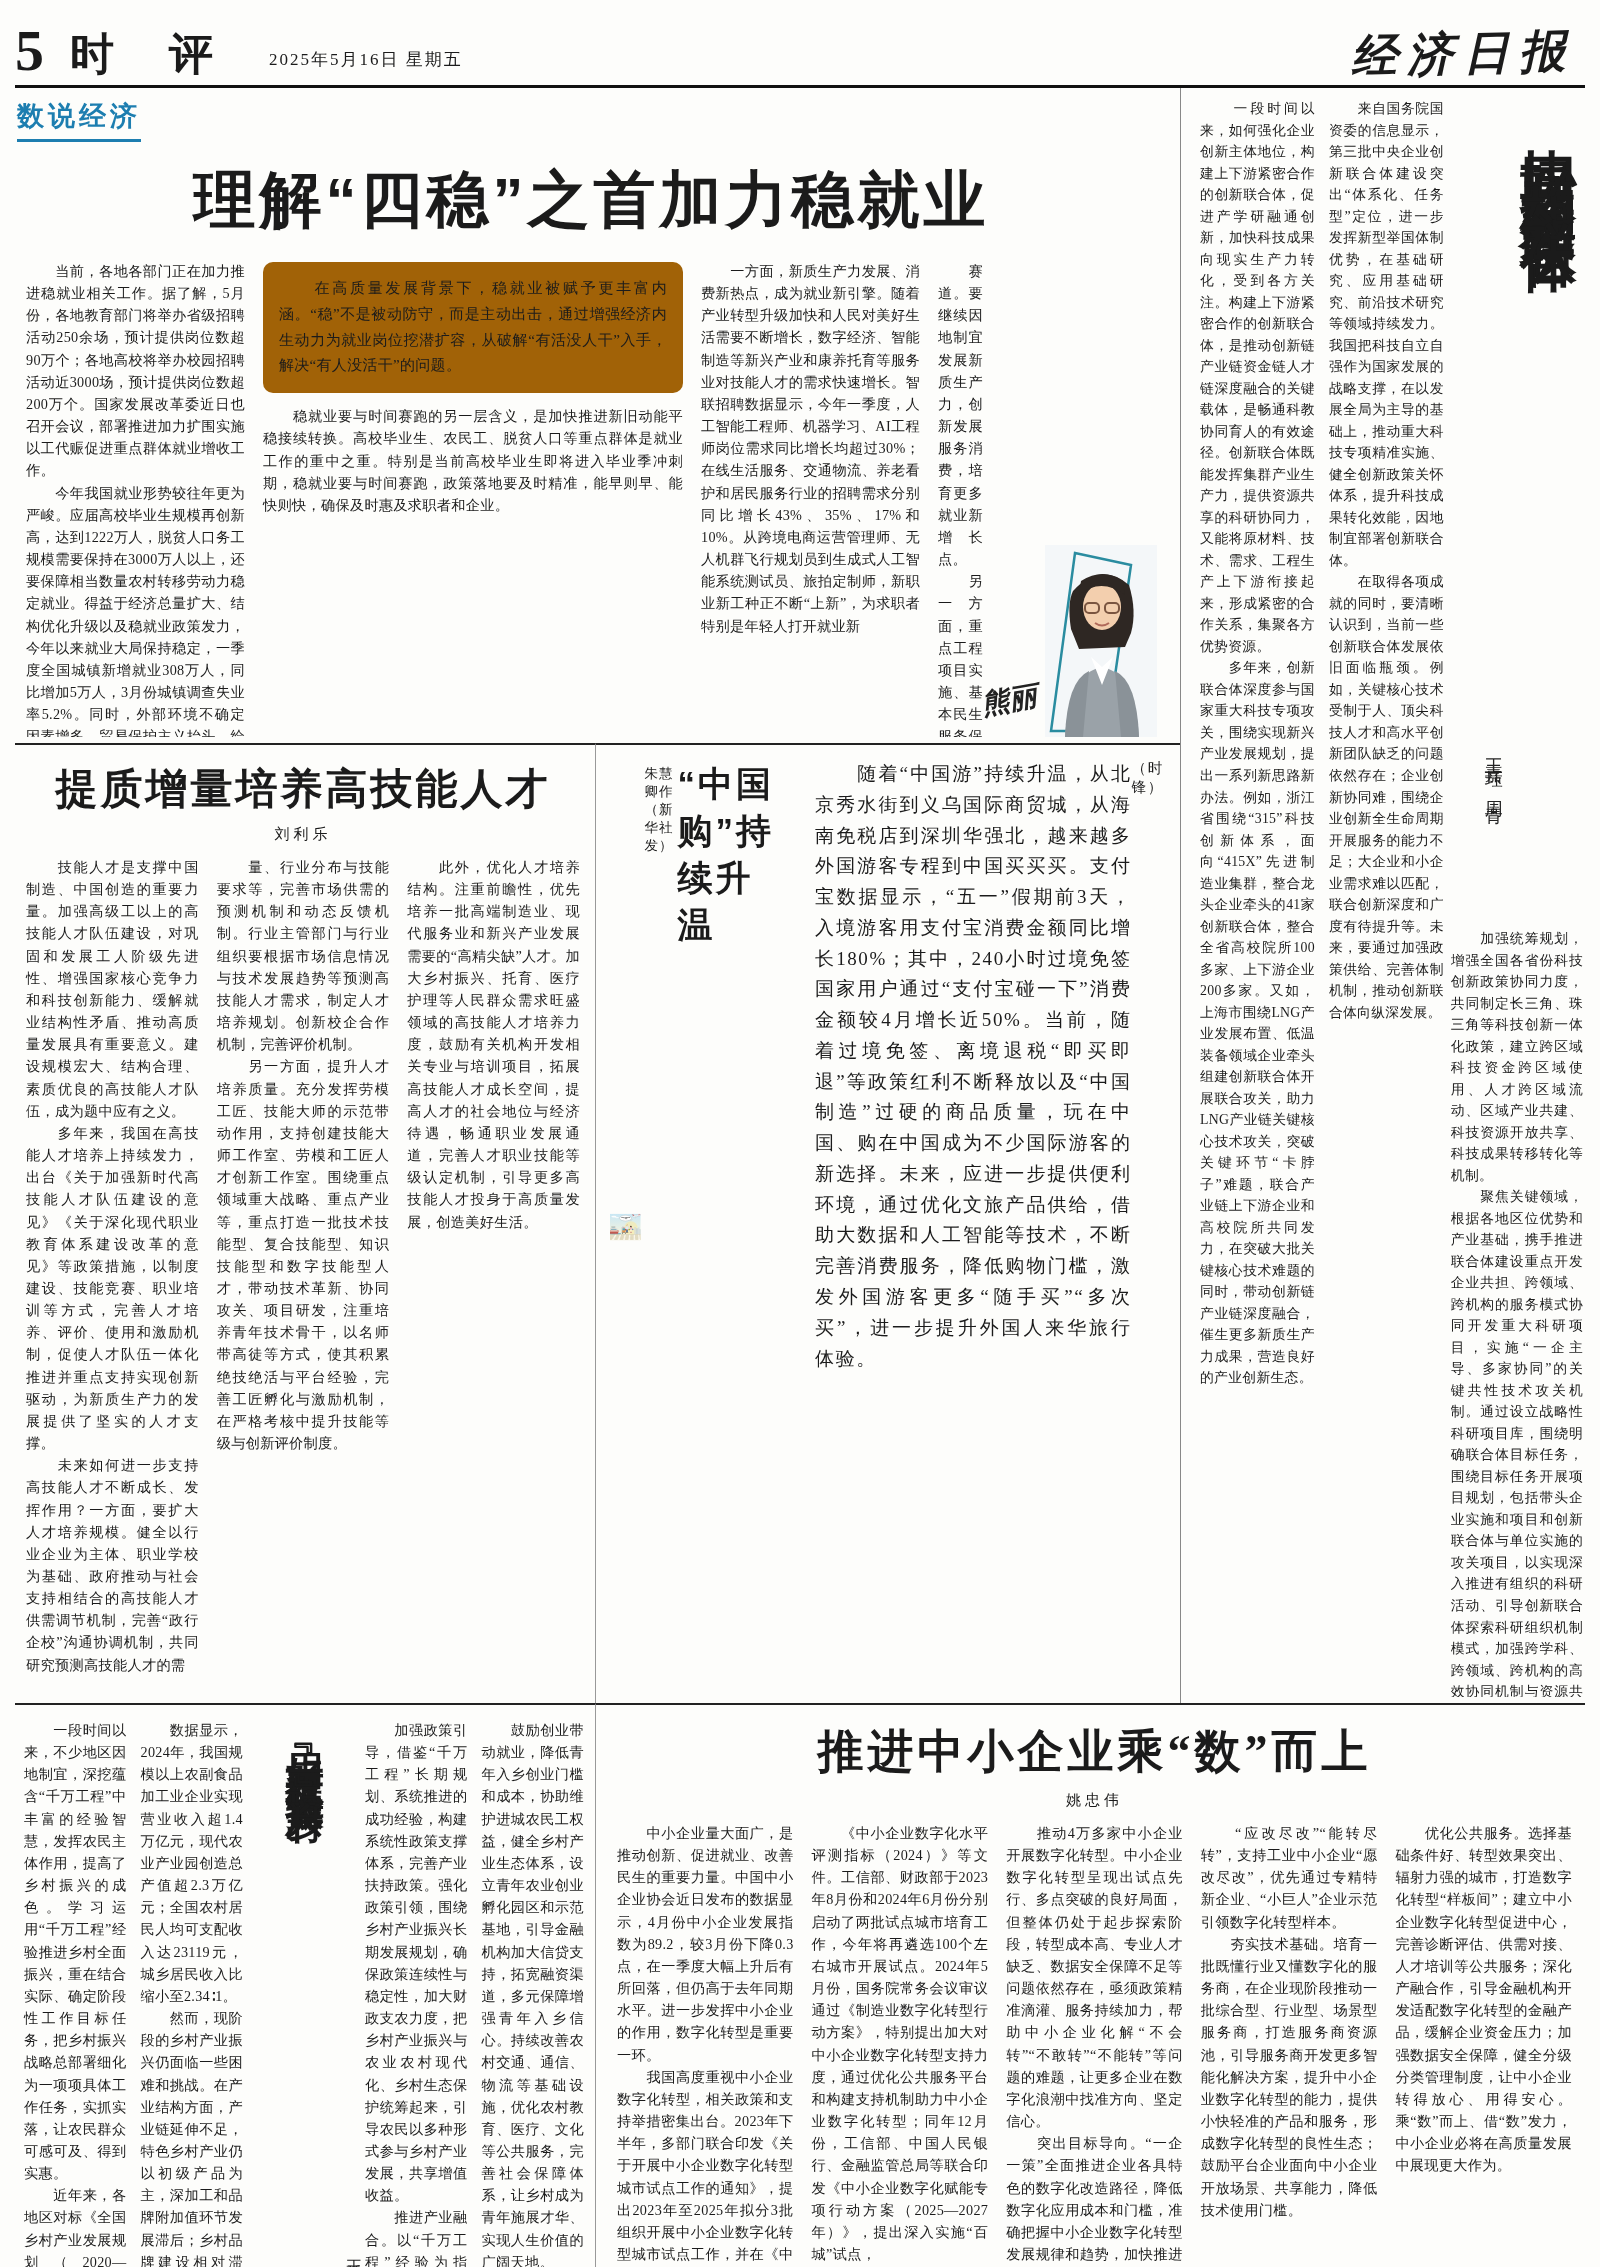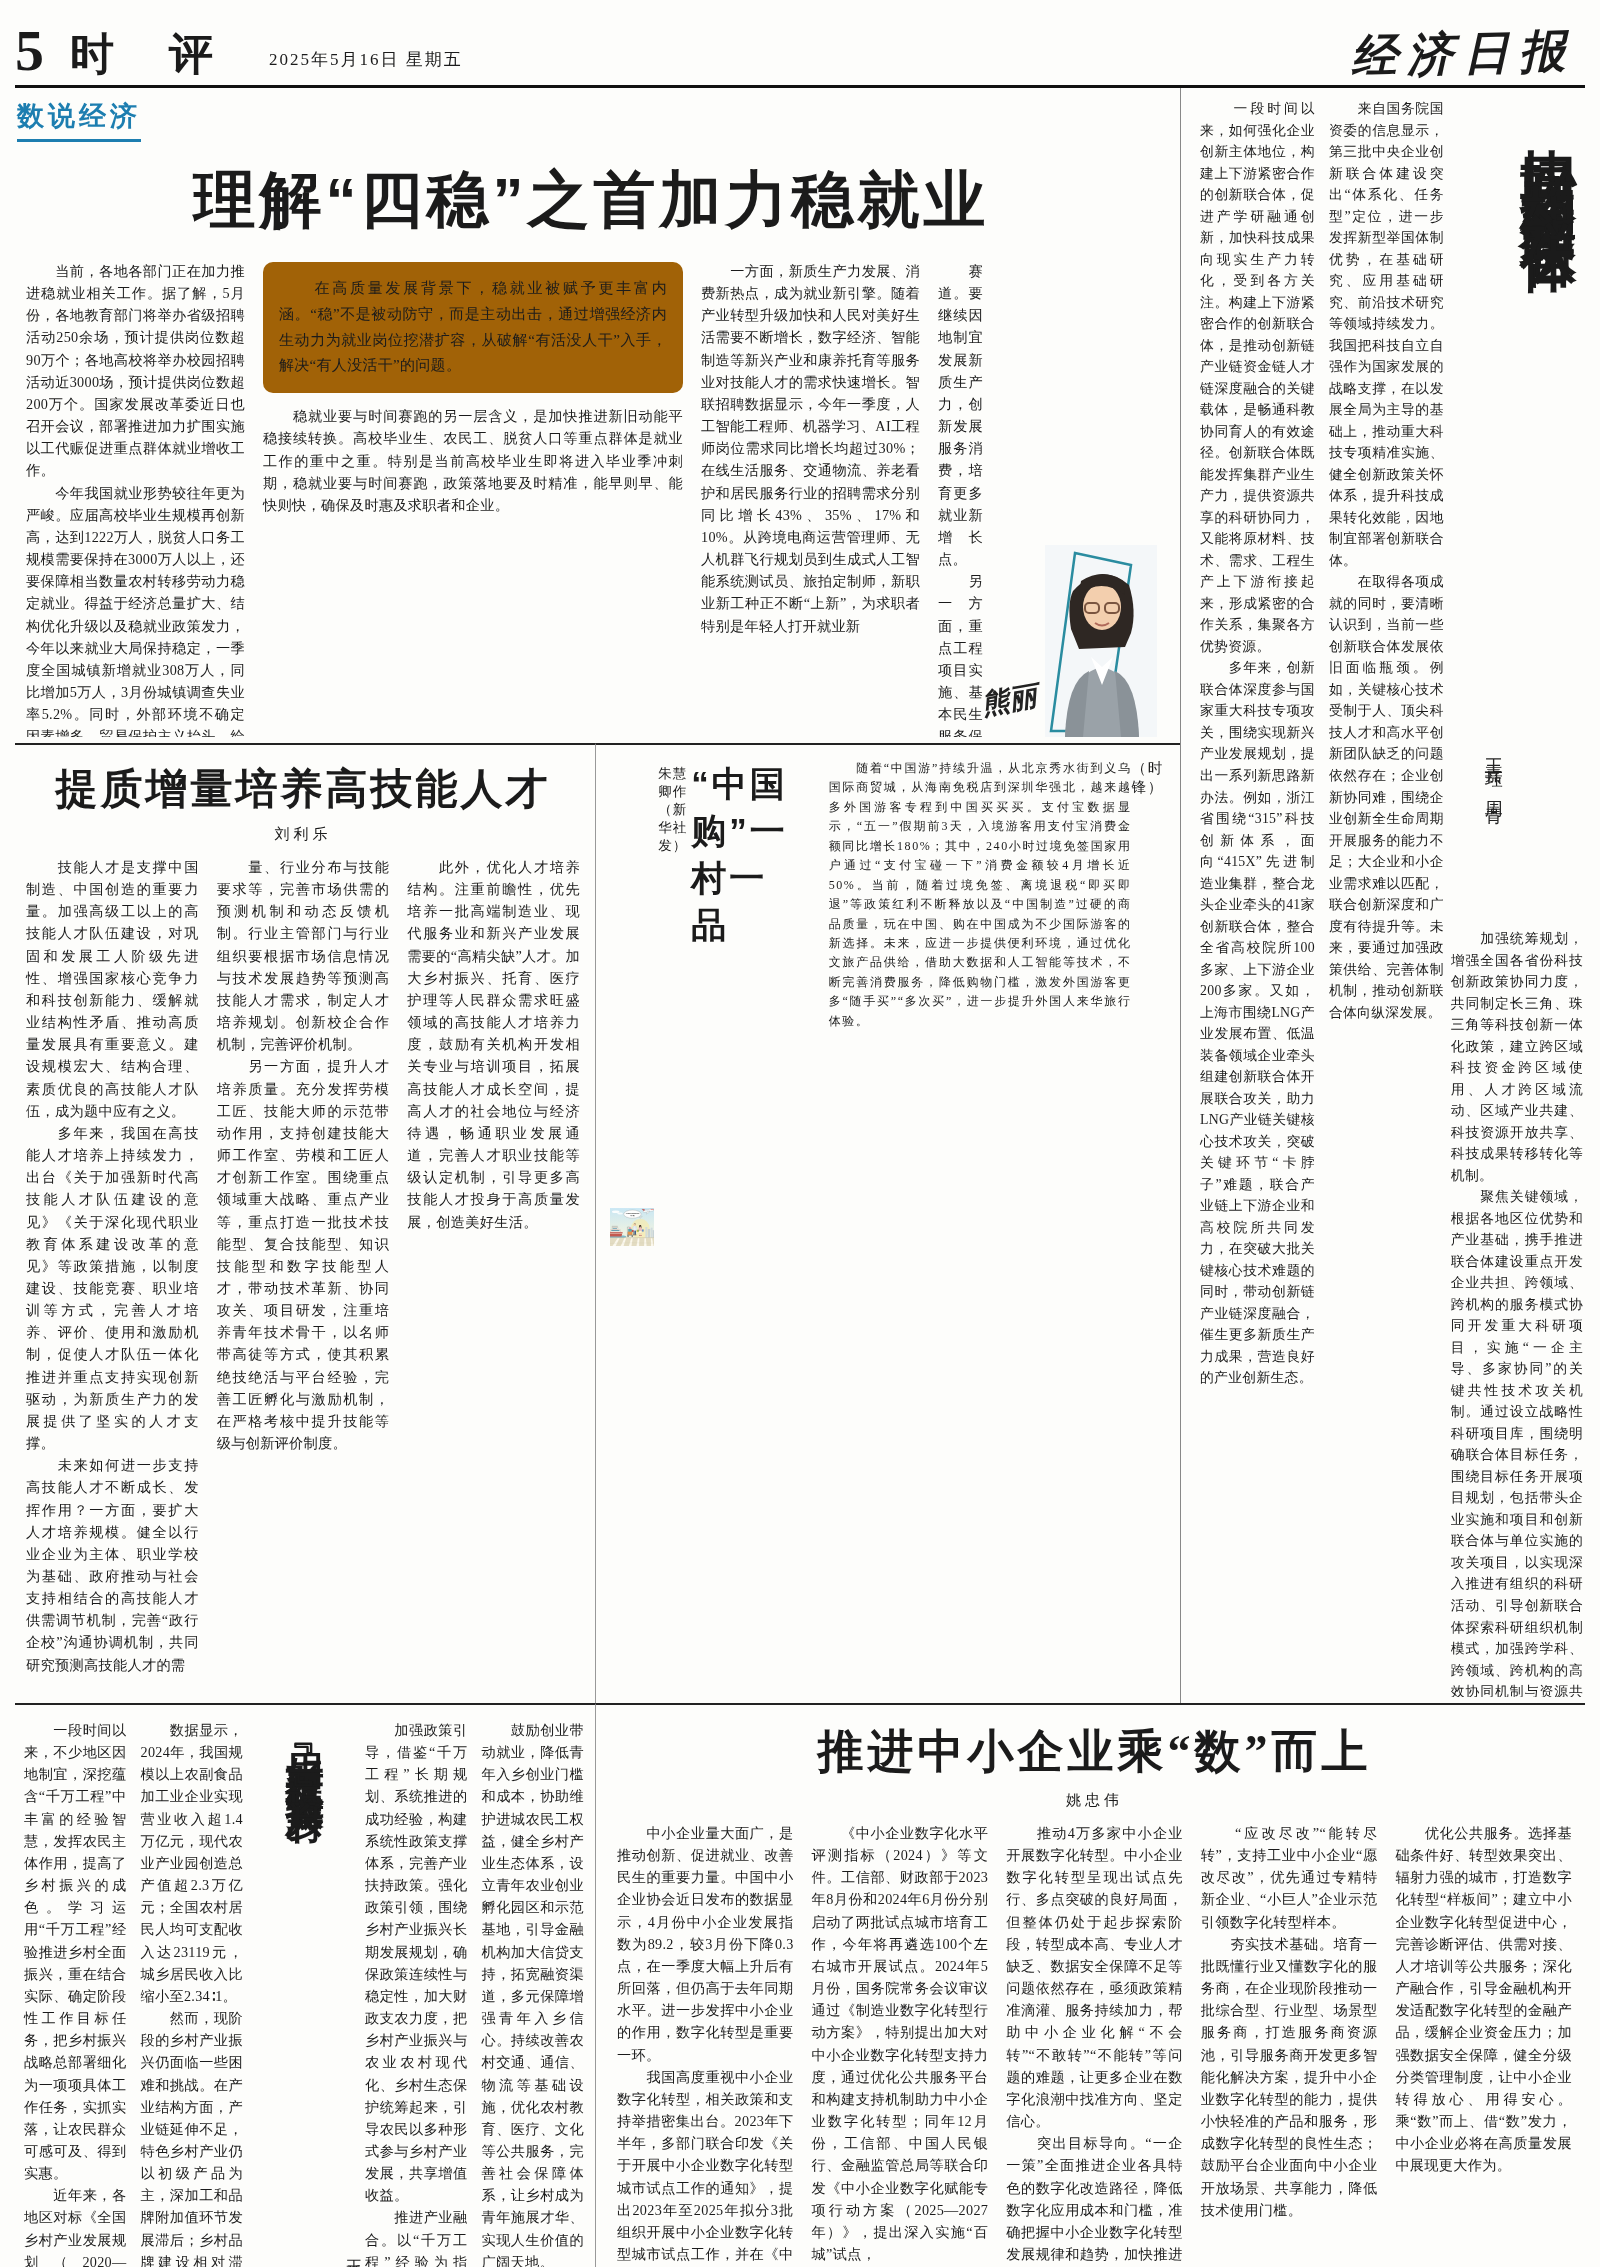--- a/index.html
+++ b/index.html
@@ -56,21 +56,21 @@
   
   .a2 { grid-area:a2; border-top:2px solid #222; padding:16px 6px 8px 2px; display:flex; flex-direction:column; }
   .a2-head { font-size:42px; font-weight:900; text-align:center; letter-spacing:3px; }
   .a2 .cols { flex:1; min-height:0; }
   
   .ct { grid-area:ct; border-top:2px solid #222; border-left:1px solid #999; padding:14px 10px 8px 14px;
         display:flex; flex-direction:row; overflow:hidden; }
   .cartoon-frame { width:100%; }
   .credit { text-align:right; font-size:13.5px; letter-spacing:1px; margin:6px 4px 4px; }
   .a3-head { font-family:"Liberation Sans",sans-serif; font-weight:900; font-size:35px; letter-spacing:3px; margin:2px 0 12px; }
-  .a3-body { font-size:12px; line-height:1.62; letter-spacing:1.6px; text-align:justify; white-space:pre-wrap;margin-left:41px; }
+  .a3-body { font-size:19px; line-height:1.62; letter-spacing:1.6px; text-align:justify; white-space:pre-wrap;margin-left:41px; }
   .signoff { text-align:right; font-size:14.6px; letter-spacing:1.6px; padding-right:6px; }
   
   .a5 { grid-area:a5; border-top:2px solid #222; padding:14px 4px 0 2px; display:flex; flex-direction:column; }
   .a5-body { display:flex; flex:1; min-height:0; }
   .a5-col { flex:1; padding:0 7px; overflow:hidden; }
   .a5-title-wrap { width:108px; position:relative; flex:none; padding:4px 2px; }
   .vtitle-a5 { writing-mode:vertical-rl; text-orientation:upright; font-weight:900; font-size:38px;
                line-height:1.25; letter-spacing:4px; margin:0 auto; }
   .a5-author { position:absolute; right:-6px; top:55%; writing-mode:vertical-rl; text-orientation:upright;
                font-size:16px; letter-spacing:4px; background:#fdfdfb; padding:4px 0; }
@@ -258,21 +258,21 @@
         <line x1="276" y1="300" x2="276" y2="430" stroke="#555" stroke-width="4"></line>
         <line x1="276" y1="300" x2="310" y2="300" stroke="#555" stroke-width="4"></line>
         <rect x="270" y="424" width="96" height="8" fill="#555"></rect>
         <circle cx="286" cy="444" r="11" fill="#222"></circle>
           <circle cx="352" cy="444" r="11" fill="#222"></circle>
         <circle cx="286" cy="444" r="4" fill="#bbb"></circle>
           <circle cx="352" cy="444" r="4" fill="#bbb"></circle>
       </g>
     </svg>
     <div class="credit">朱慧卿作（新华社发）</div>
-    <div class="a3-head">“中国购”一村一品</div>
+    <div class="a3-head">“中国购”持续升温</div>
     <div class="a3-body">　　随着“中国游”持续升温，从北京秀水街到义乌国际商贸城，从海南免税店到深圳华强北，越来越多外国游客专程到中国买买买。支付宝数据显示，“五一”假期前3天，入境游客用支付宝消费金额同比增长180%；其中，240小时过境免签国家用户通过“支付宝碰一下”消费金额较4月增长近50%。当前，随着过境免签、离境退税“即买即退”等政策红利不断释放以及“中国制造”过硬的商品质量，玩在中国、购在中国成为不少国际游客的新选择。未来，应进一步提供便利环境，通过优化文旅产品供给，借助大数据和人工智能等技术，不断完善消费服务，降低购物门槛，激发外国游客更多“随手买”“多次买”，进一步提升外国人来华旅行体验。</div>
     <div class="signoff">（时锋）</div>
   </div>
 
   <div class="a5">
     <div class="a5-body">
       <div class="a5-col body-text">　　一段时间以来，不少地区因地制宜，深挖蕴含“千万工程”中丰富的经验智慧，发挥农民主体作用，提高了乡村振兴的成色。学习运用“千万工程”经验推进乡村全面振兴，重在结合实际、确定阶段性工作目标任务，把乡村振兴战略总部署细化为一项项具体工作任务，实抓实落，让农民群众可感可及、得到实惠。
 　　近年来，各地区对标《全国乡村产业发展规划（2020—2025年）》等政策文件，结合制定发展方向，同步推进乡村振兴与产业发展，在县域层面推进城乡融合发展，通过“千万工程”经验指导具体实践，坚持“一村一品”“一县一业”机制，实现乡村产业振兴良性循环发展格局。</div>
       <div class="a5-col body-text">　　数据显示，2024年，我国规模以上农副食品加工业企业实现营业收入超1.4万亿元，现代农业产业园创造总产值超2.3万亿元；全国农村居民人均可支配收入达23119元，城乡居民收入比缩小至2.34∶1。
 　　然而，现阶段的乡村产业振兴仍面临一些困难和挑战。在产业结构方面，产业链延伸不足，特色乡村产业仍以初级产品为主，深加工和品牌附加值环节发展滞后；乡村品牌建设相对滞后，同质化竞争问题依然突出。针对这些问题，要多措并举。</div>

